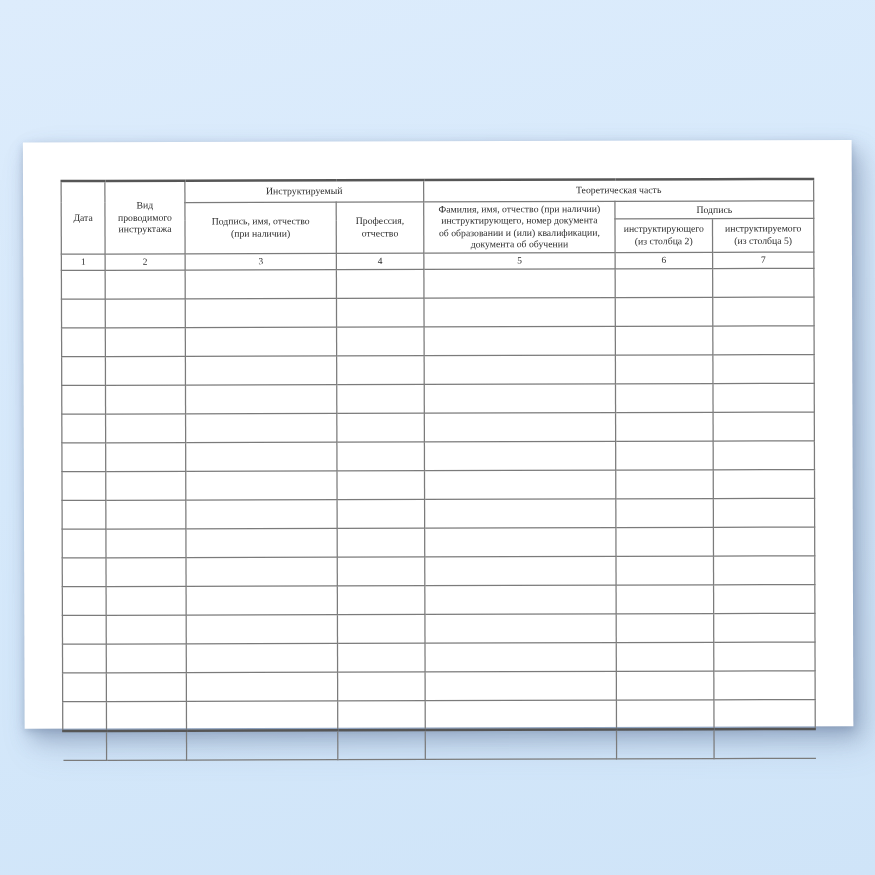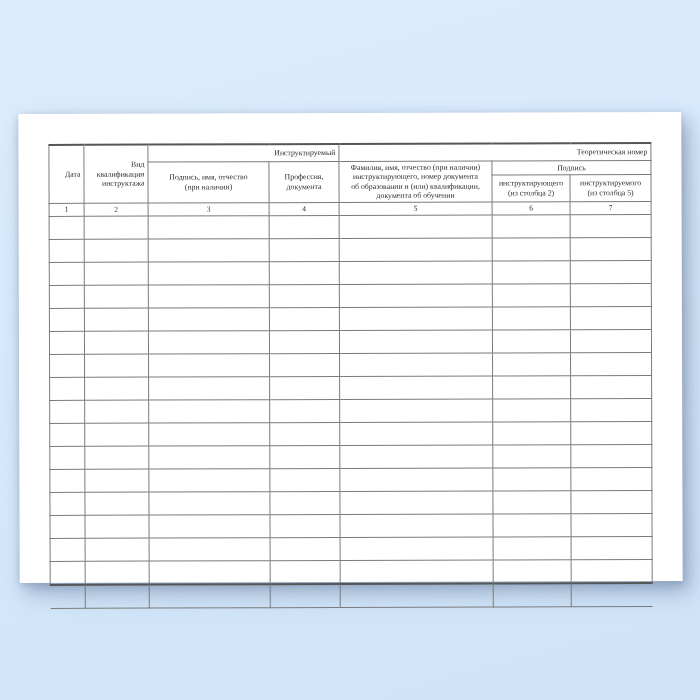--- a/index.html
+++ b/index.html
@@ -25,21 +25,21 @@
     border:1px solid var(--grid-line,#7b7b7b);
     padding:1px 3px;text-align:center;vertical-align:middle;
     font-weight:normal;overflow:hidden;
   }
   .form th{font-size:7.8px;line-height:1.22;white-space:pre-line;}
   tr.r1{height:17px}
   tr.r2{height:14px}
   tr.r3{height:25px}
   tr.rnum{height:13px}
   tr.rnum th{font-size:7.5px;white-space:nowrap;}
-  .form thead tr.r1 th{border-top:2px solid var(--frame-line,#565656);text-align:right;}
+  .form thead tr.r1 th{border-top:2px solid var(--frame-line,#565656);}
   .form tbody td{height:20px;font-size:7.8px;}
   .form tbody tr.frame-bottom td{border-bottom:2px solid var(--frame-line,#565656);}
   .form tbody tr.open td{border-bottom:1px solid var(--grid-line,#7b7b7b);}
   .form tbody tr.open td:first-child{border-left:none;}
   .form tbody tr.open td:last-child{border-right:none;}
 </style>
 </head>
 <body>
 
 <div class="stage">
@@ -51,30 +51,30 @@
           <col class="c3">
           <col class="c4">
         <col class="c5">
           <col class="c6">
           <col class="c7">
       </colgroup>
       <thead>
         <tr class="r1">
           <th rowspan="3">Дата</th>
           <th rowspan="3">Вид
-квалификации
+проводимого
 инструктажа</th>
           <th colspan="2">Инструктируемый</th>
-          <th colspan="3">Теоретическая номер</th>
+          <th colspan="3">Теоретическая часть</th>
         </tr>
         <tr class="r2">
           <th rowspan="2">Подпись, имя, отчество
 (при наличии)</th>
           <th rowspan="2">Профессия,
-документа</th>
+отчество</th>
           <th rowspan="2">Фамилия, имя, отчество (при наличии)
 инструктирующего, номер документа
 об образовании и (или) квалификации,
 документа об обучении</th>
           <th colspan="2">Подпись</th>
         </tr>
         <tr class="r3">
           <th>инструктирующего
 (из столбца 2)</th>
           <th>инструктируемого

